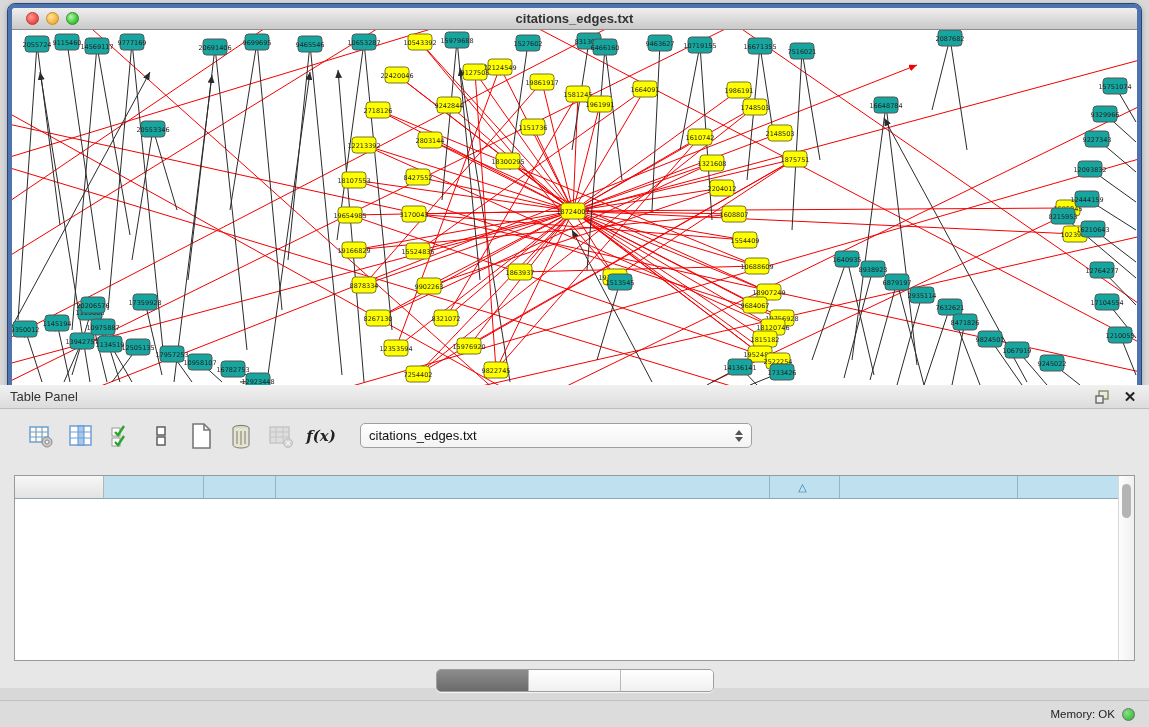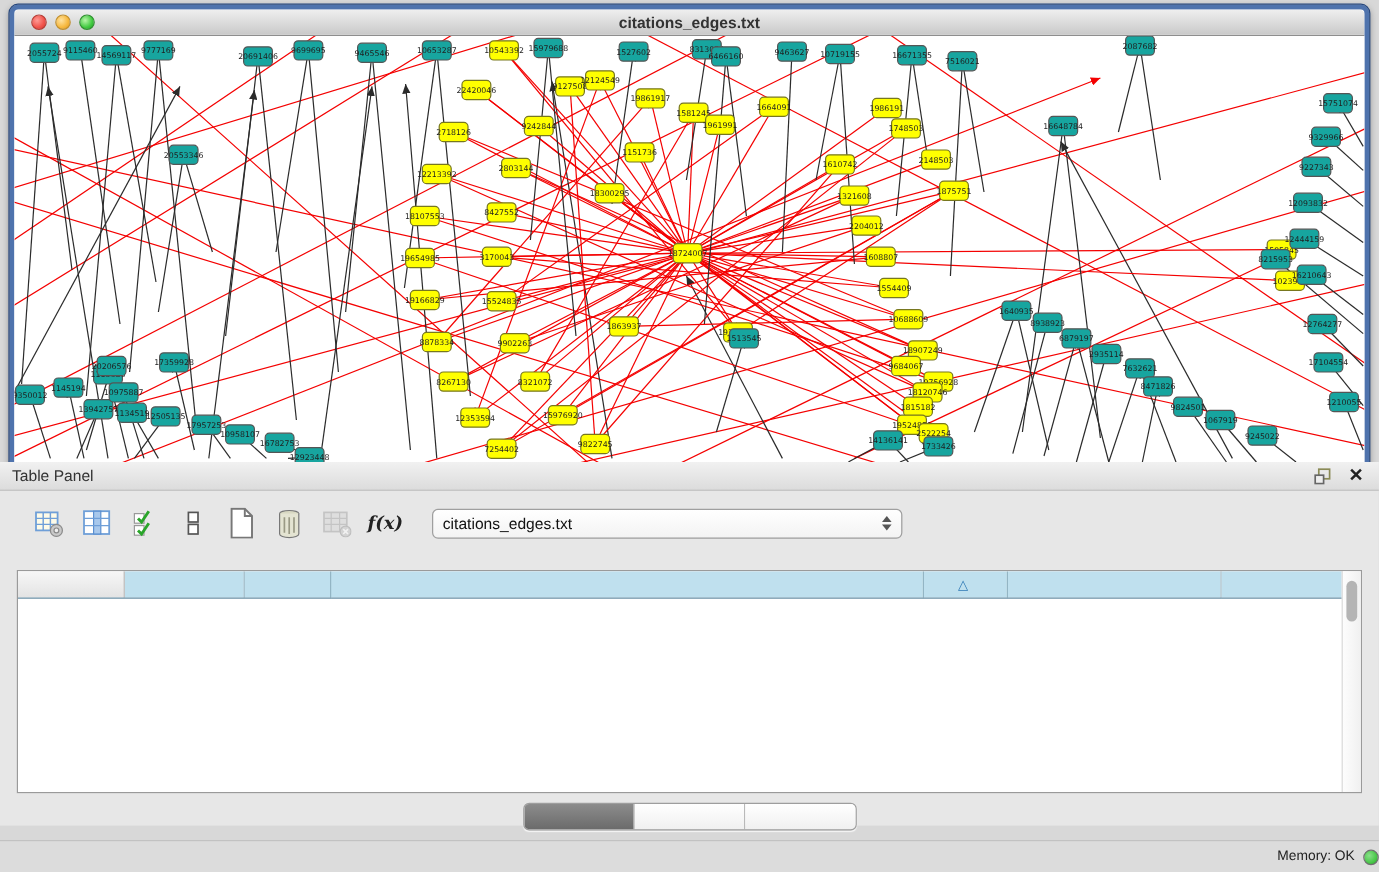--- a/index.html
+++ b/index.html
@@ -23,21 +23,21 @@
   .node-y { fill:#ffff00; stroke:#77771f; }
   .node-t { fill:#17a59f; stroke:#555; }
   .nlabel { font-size:6.5px; fill:#1f1f1f; text-anchor:middle; font-family:"DejaVu Sans",sans-serif; }
   
   .table-panel { position:absolute; left:0; top:385px; width:1149px; height:303px; background:#e7e7e7; }
   .panel-header { height:24px; background:linear-gradient(#f1f1f1,#dcdcdc); border-bottom:1px solid #bdbdbd;
     display:flex; align-items:center; padding:0 10px; font-size:13px; color:#333; }
   .panel-header .spacer { flex:1; }
   .ph-icon { width:18px; height:16px; margin-left:10px; cursor:pointer; display:flex; align-items:center; justify-content:center; }
   .close-x { font-size:15px; font-weight:bold; color:#222; line-height:16px; }
-  .toolbar { display:flex; align-items:center; gap:14px; padding:14px 0 10px 28px; }
+  .toolbar { display:flex; gap:14px; padding:14px 0 10px 28px; }
   .tb-icon { width:26px; height:26px; display:flex; align-items:center; justify-content:center; cursor:pointer; }
   .fx { font-style:italic; font-weight:bold; font-size:15px; color:#222; font-family:"DejaVu Serif",serif; }
   .tb-select { margin-left:12px; width:392px; height:25px; background:linear-gradient(#fff,#f3f3f3);
     border:1px solid #9f9f9f; border-radius:5px; display:flex; align-items:center; padding:0 8px;
     font-size:13px; color:#111; cursor:pointer; }
   .tb-select .lbl { flex:1; }
   .updown { display:flex; flex-direction:column; gap:2px; }
   .updown i { width:0; height:0; border-left:4px solid transparent; border-right:4px solid transparent; }
   .updown i.u { border-bottom:5px solid #555; }
   .updown i.d { border-top:5px solid #555; }
@@ -57,21 +57,21 @@
   .seg-tabs { position:absolute; left:0; top:284px; width:1149px; display:flex; justify-content:center; }
   .seg { display:flex; border:1px solid #9e9e9e; border-radius:5px; overflow:hidden;
     box-shadow:0 1px 1px rgba(255,255,255,.8); }
   .seg button { min-width:92px; padding:0 14px; height:21px; font-size:12.5px; border:none; cursor:pointer;
     background:linear-gradient(#fff,#f0f0f0); color:#1a1a1a; border-right:1px solid #b9b9b9;
     font-family:"Liberation Sans",sans-serif; }
   .seg button:last-child { border-right:none; }
   .seg button.sel { background:linear-gradient(#8c8c8c,#6b6b6b); color:#f4f4f4; }
   
   .statusbar { position:absolute; left:0; top:700px; width:1149px; height:27px; background:#dcdcdc;
-    border-top:1px solid #c2c2c2; display:flex; align-items:center; justify-content:flex-end; padding-right:0; gap:7px; }
+    border-top:1px solid #c2c2c2; display:flex; align-items:center; justify-content:flex-end; padding-right:14px; gap:7px; }
   .statusbar .mem { font-size:11.5px; color:#222; }
   .dot { width:13px; height:13px; border-radius:50%; background:radial-gradient(circle at 4px 4px,#8ae08a,#44c544 65%,#2e8f2e); border:1px solid #707070; }
 </style>
 </head>
 <body>
 
 <div class="net-window">
   <div class="titlebar">
     <span class="tl red"></span>
     <span class="tl yel"></span>

